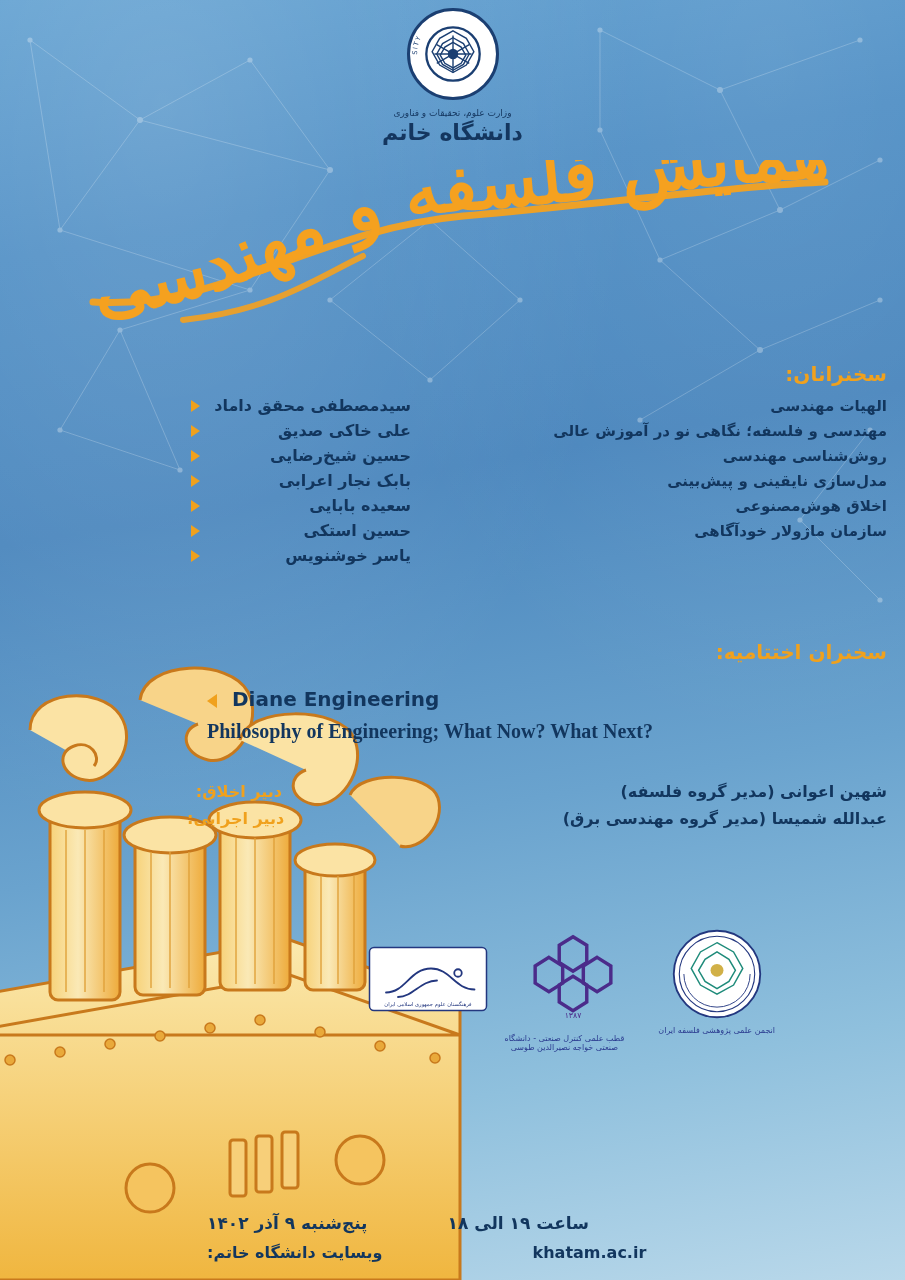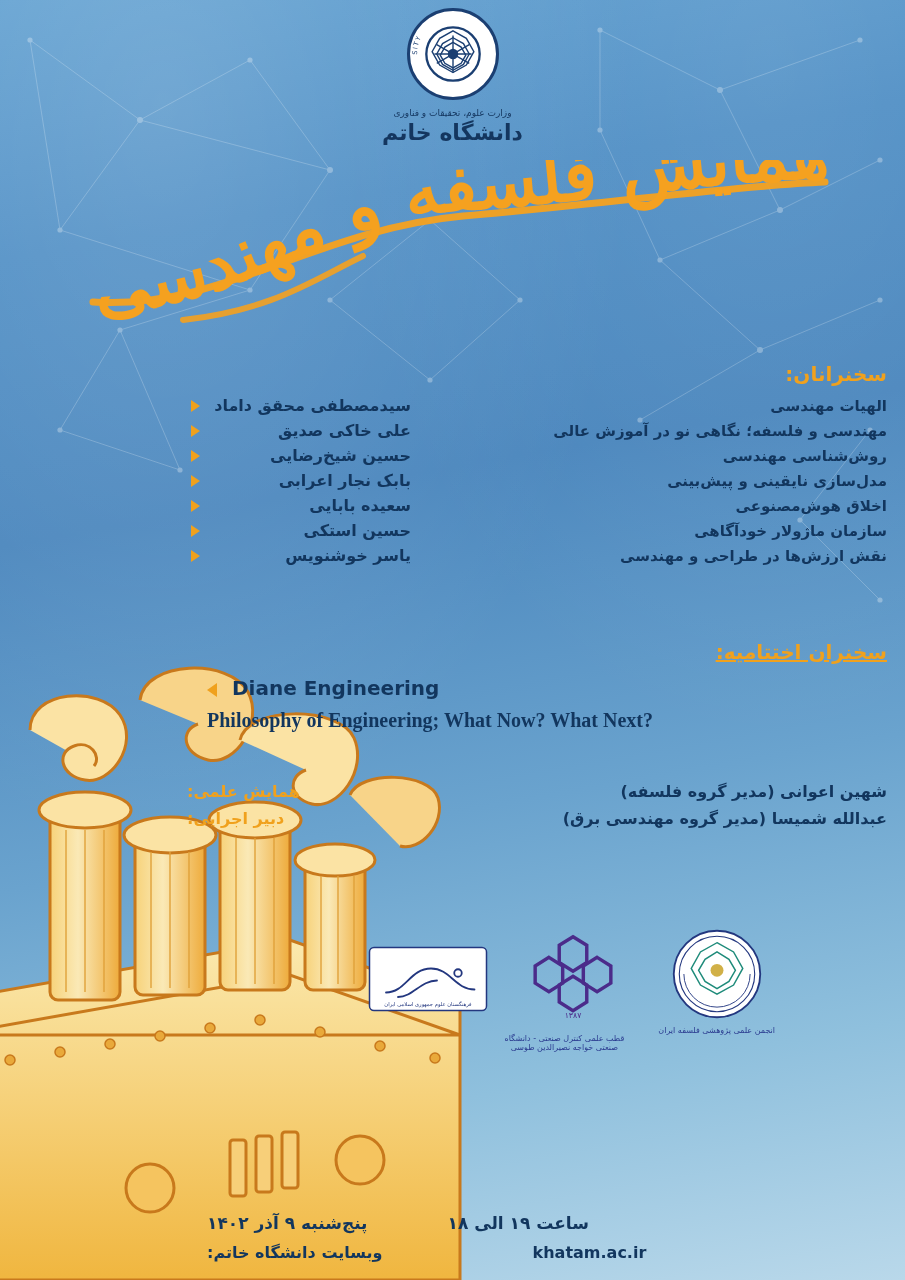--- a/index.html
+++ b/index.html
@@ -68,21 +68,21 @@
     font-size:15px;font-weight:bold;color:#12365e;text-align:right;flex:1;padding-left:14px;
   }
   .tri{
     display:inline-block;width:0;height:0;margin-right:6px;margin-left:4px;
     border-top:6px solid transparent;border-bottom:6px solid transparent;
     border-left:9px solid #f0a11d;
   }
 
   
   .closing{position:absolute;top:640px;right:18px;width:700px;}
-  .closing .sec-label{margin-bottom:12px;text-decoration:underline;}
+  .closing .sec-label{margin-bottom:23px;}
   .closing-name{
     direction:ltr;text-align:left;color:#12365e;font-size:20px;font-weight:bold;
     padding-left:20px;
   }
   .closing-topic{
     direction:ltr;text-align:left;color:#12365e;font-size:20px;font-weight:bold;
     margin-top:9px;padding-left:20px;font-family:Liberation Serif, serif;
   }
   .tri-ltr{
     display:inline-block;width:0;height:0;margin-right:8px;vertical-align:middle;
@@ -314,39 +314,38 @@
       <div class="sp-topic">اخلاق هوش‌مصنوعی</div>
       <div class="sp-name">سعیده بابایی</div>
       <span class="tri"></span>
     </div>
     <div class="sp-row">
       <div class="sp-topic">سازمان ماژولار خودآگاهی</div>
       <div class="sp-name">حسین استکی</div>
       <span class="tri"></span>
     </div>
     <div class="sp-row">
-      <div class="sp-topic">نقش ارزش‌ها در طراحی و مهندسی</div>
       <div class="sp-name">یاسر خوشنویس</div>
       <span class="tri"></span>
     </div>
   </div>
 
   <div class="closing">
     <div class="sec-label">سخنران اختتامیه:</div>
     <div class="closing-name">
       <span class="tri-ltr"></span>
       <span>Diane Engineering</span>
     </div>
     <div class="closing-topic">Philosophy of Engineering; What Now? What Next?</div>
   </div>
 
   <div class="secs">
     <div class="sec-row">
       <div class="sec-val">شهین اعوانی (مدیر گروه فلسفه)</div>
-      <div class="sec-key">همایش علمی:</div>
+      <div class="sec-key">دبیر اخلاق:</div>
     </div>
     <div class="sec-row">
       <div class="sec-val">عبدالله شمیسا (مدیر گروه مهندسی برق)</div>
       <div class="sec-key">دبیر اجرایی:</div>
     </div>
   </div>
 
   <div class="sponsors">
 
     <div class="sp-logo">

